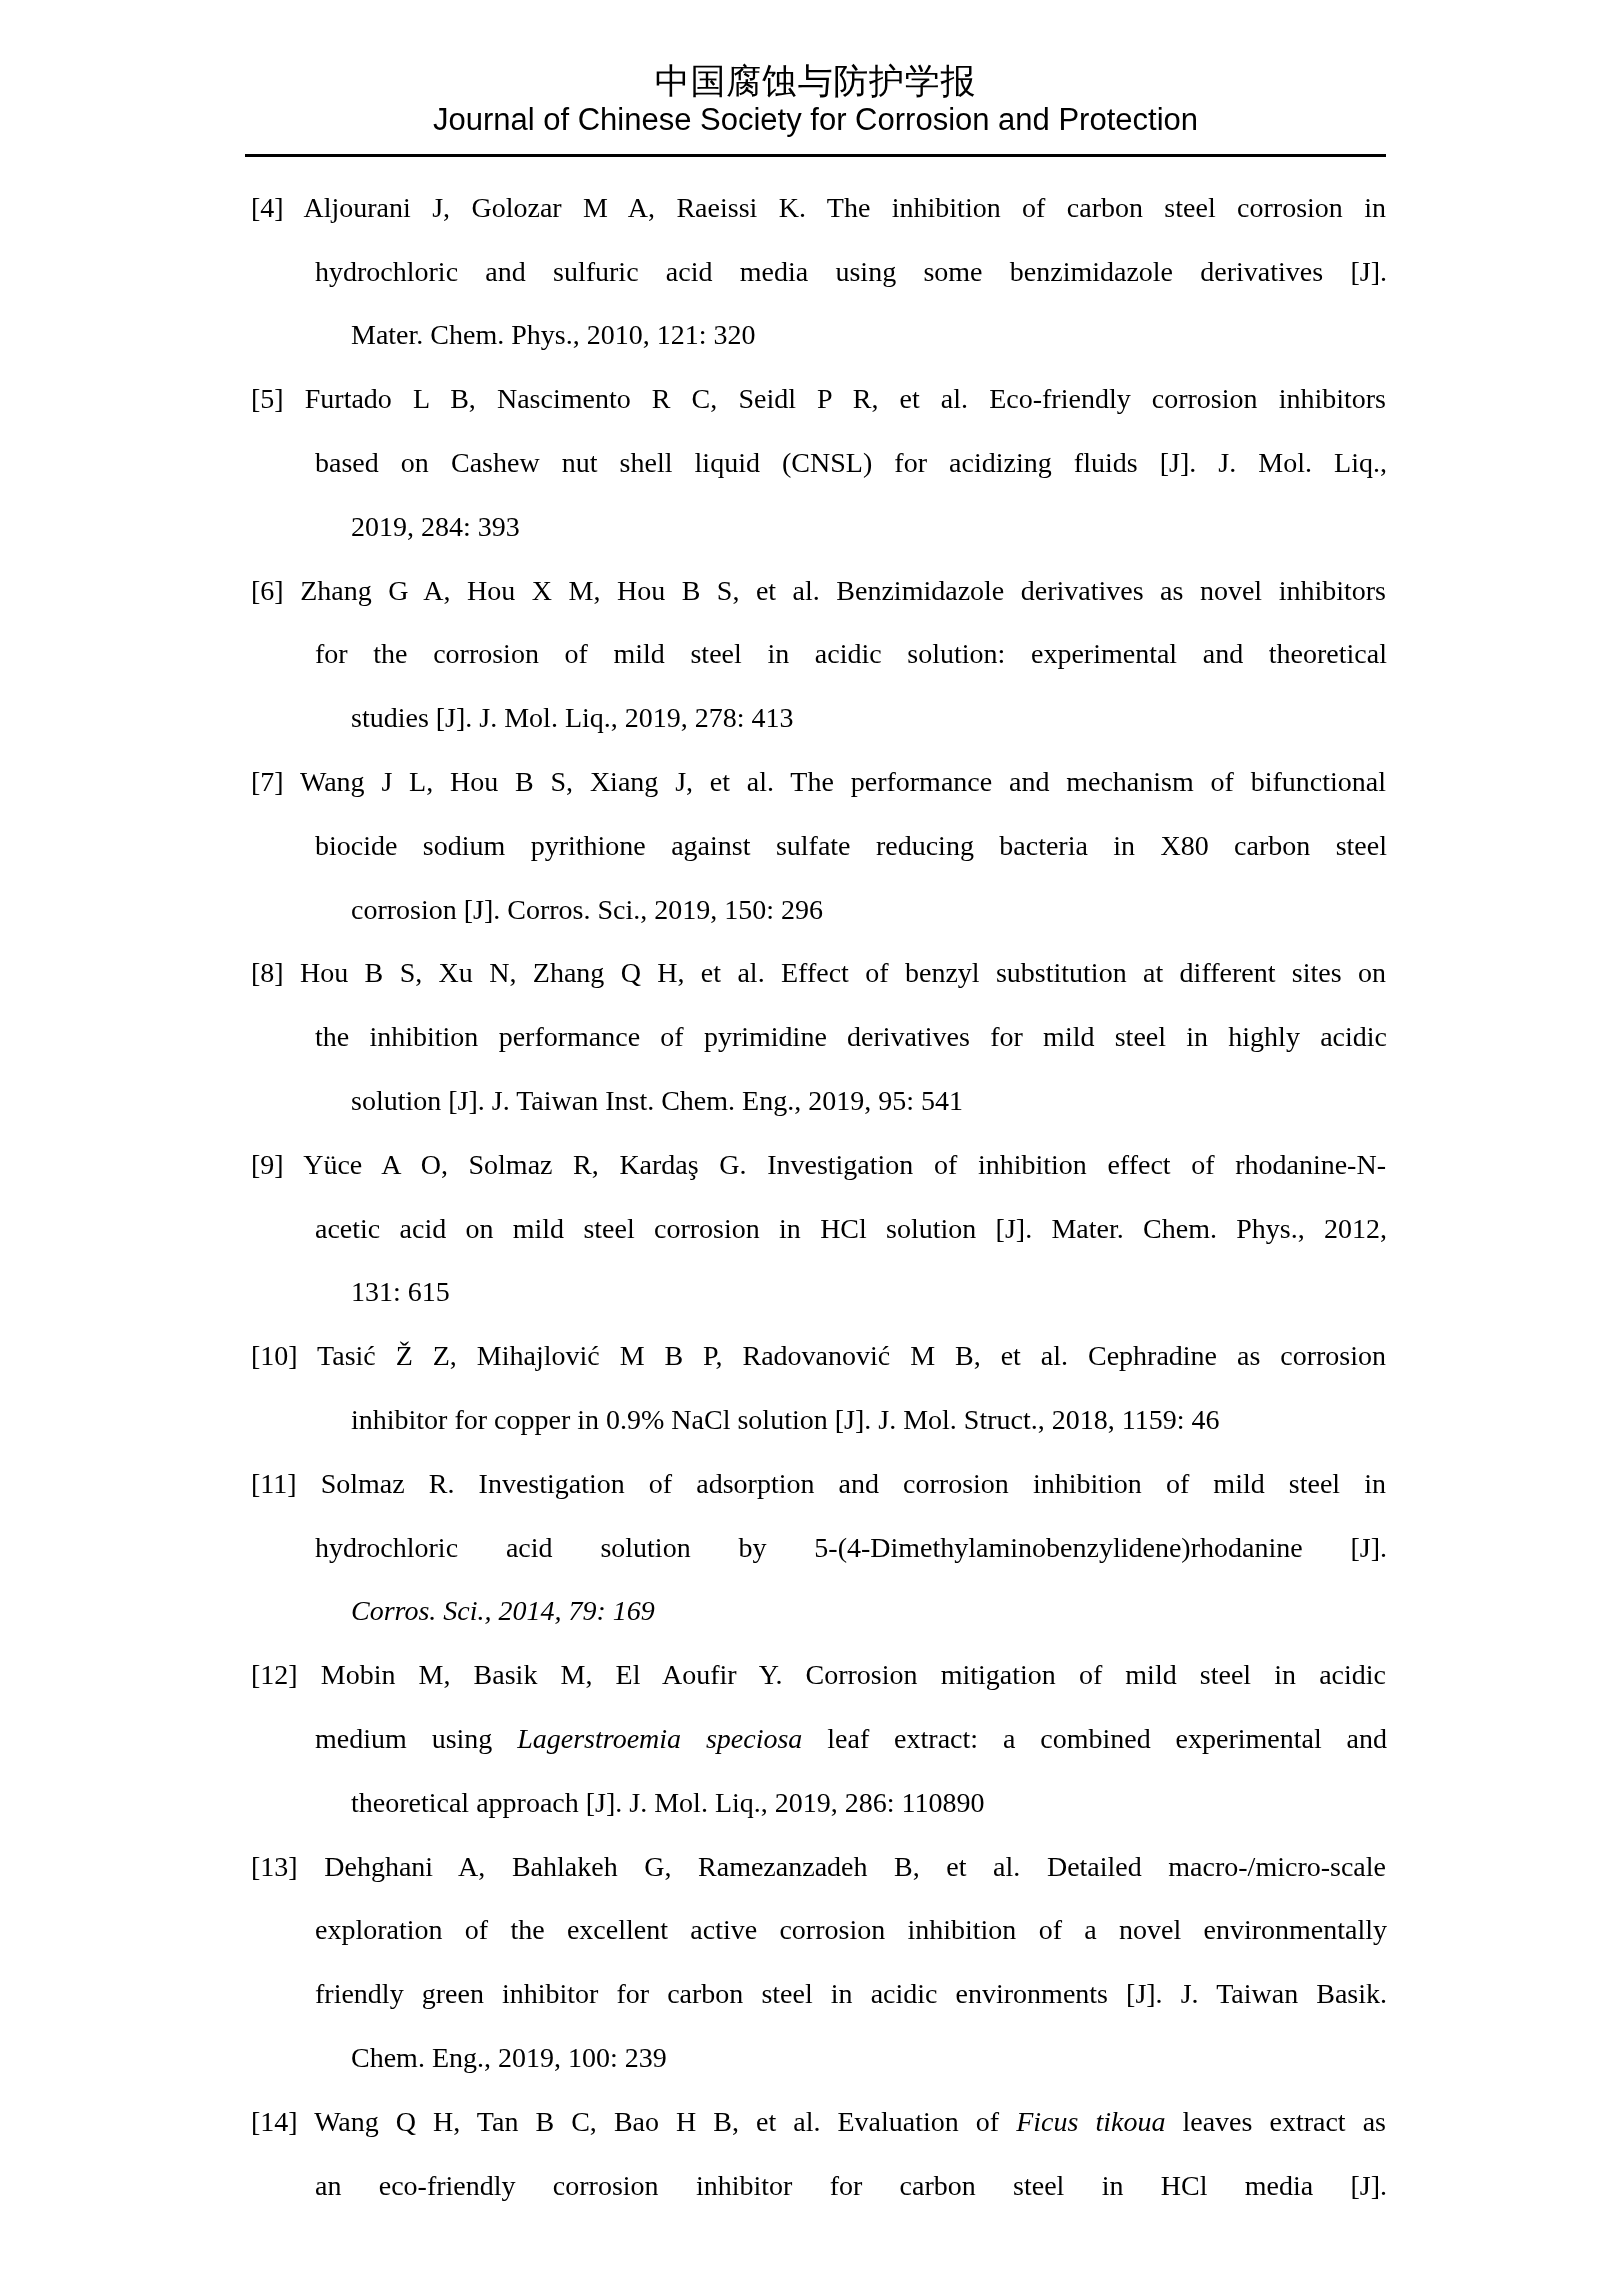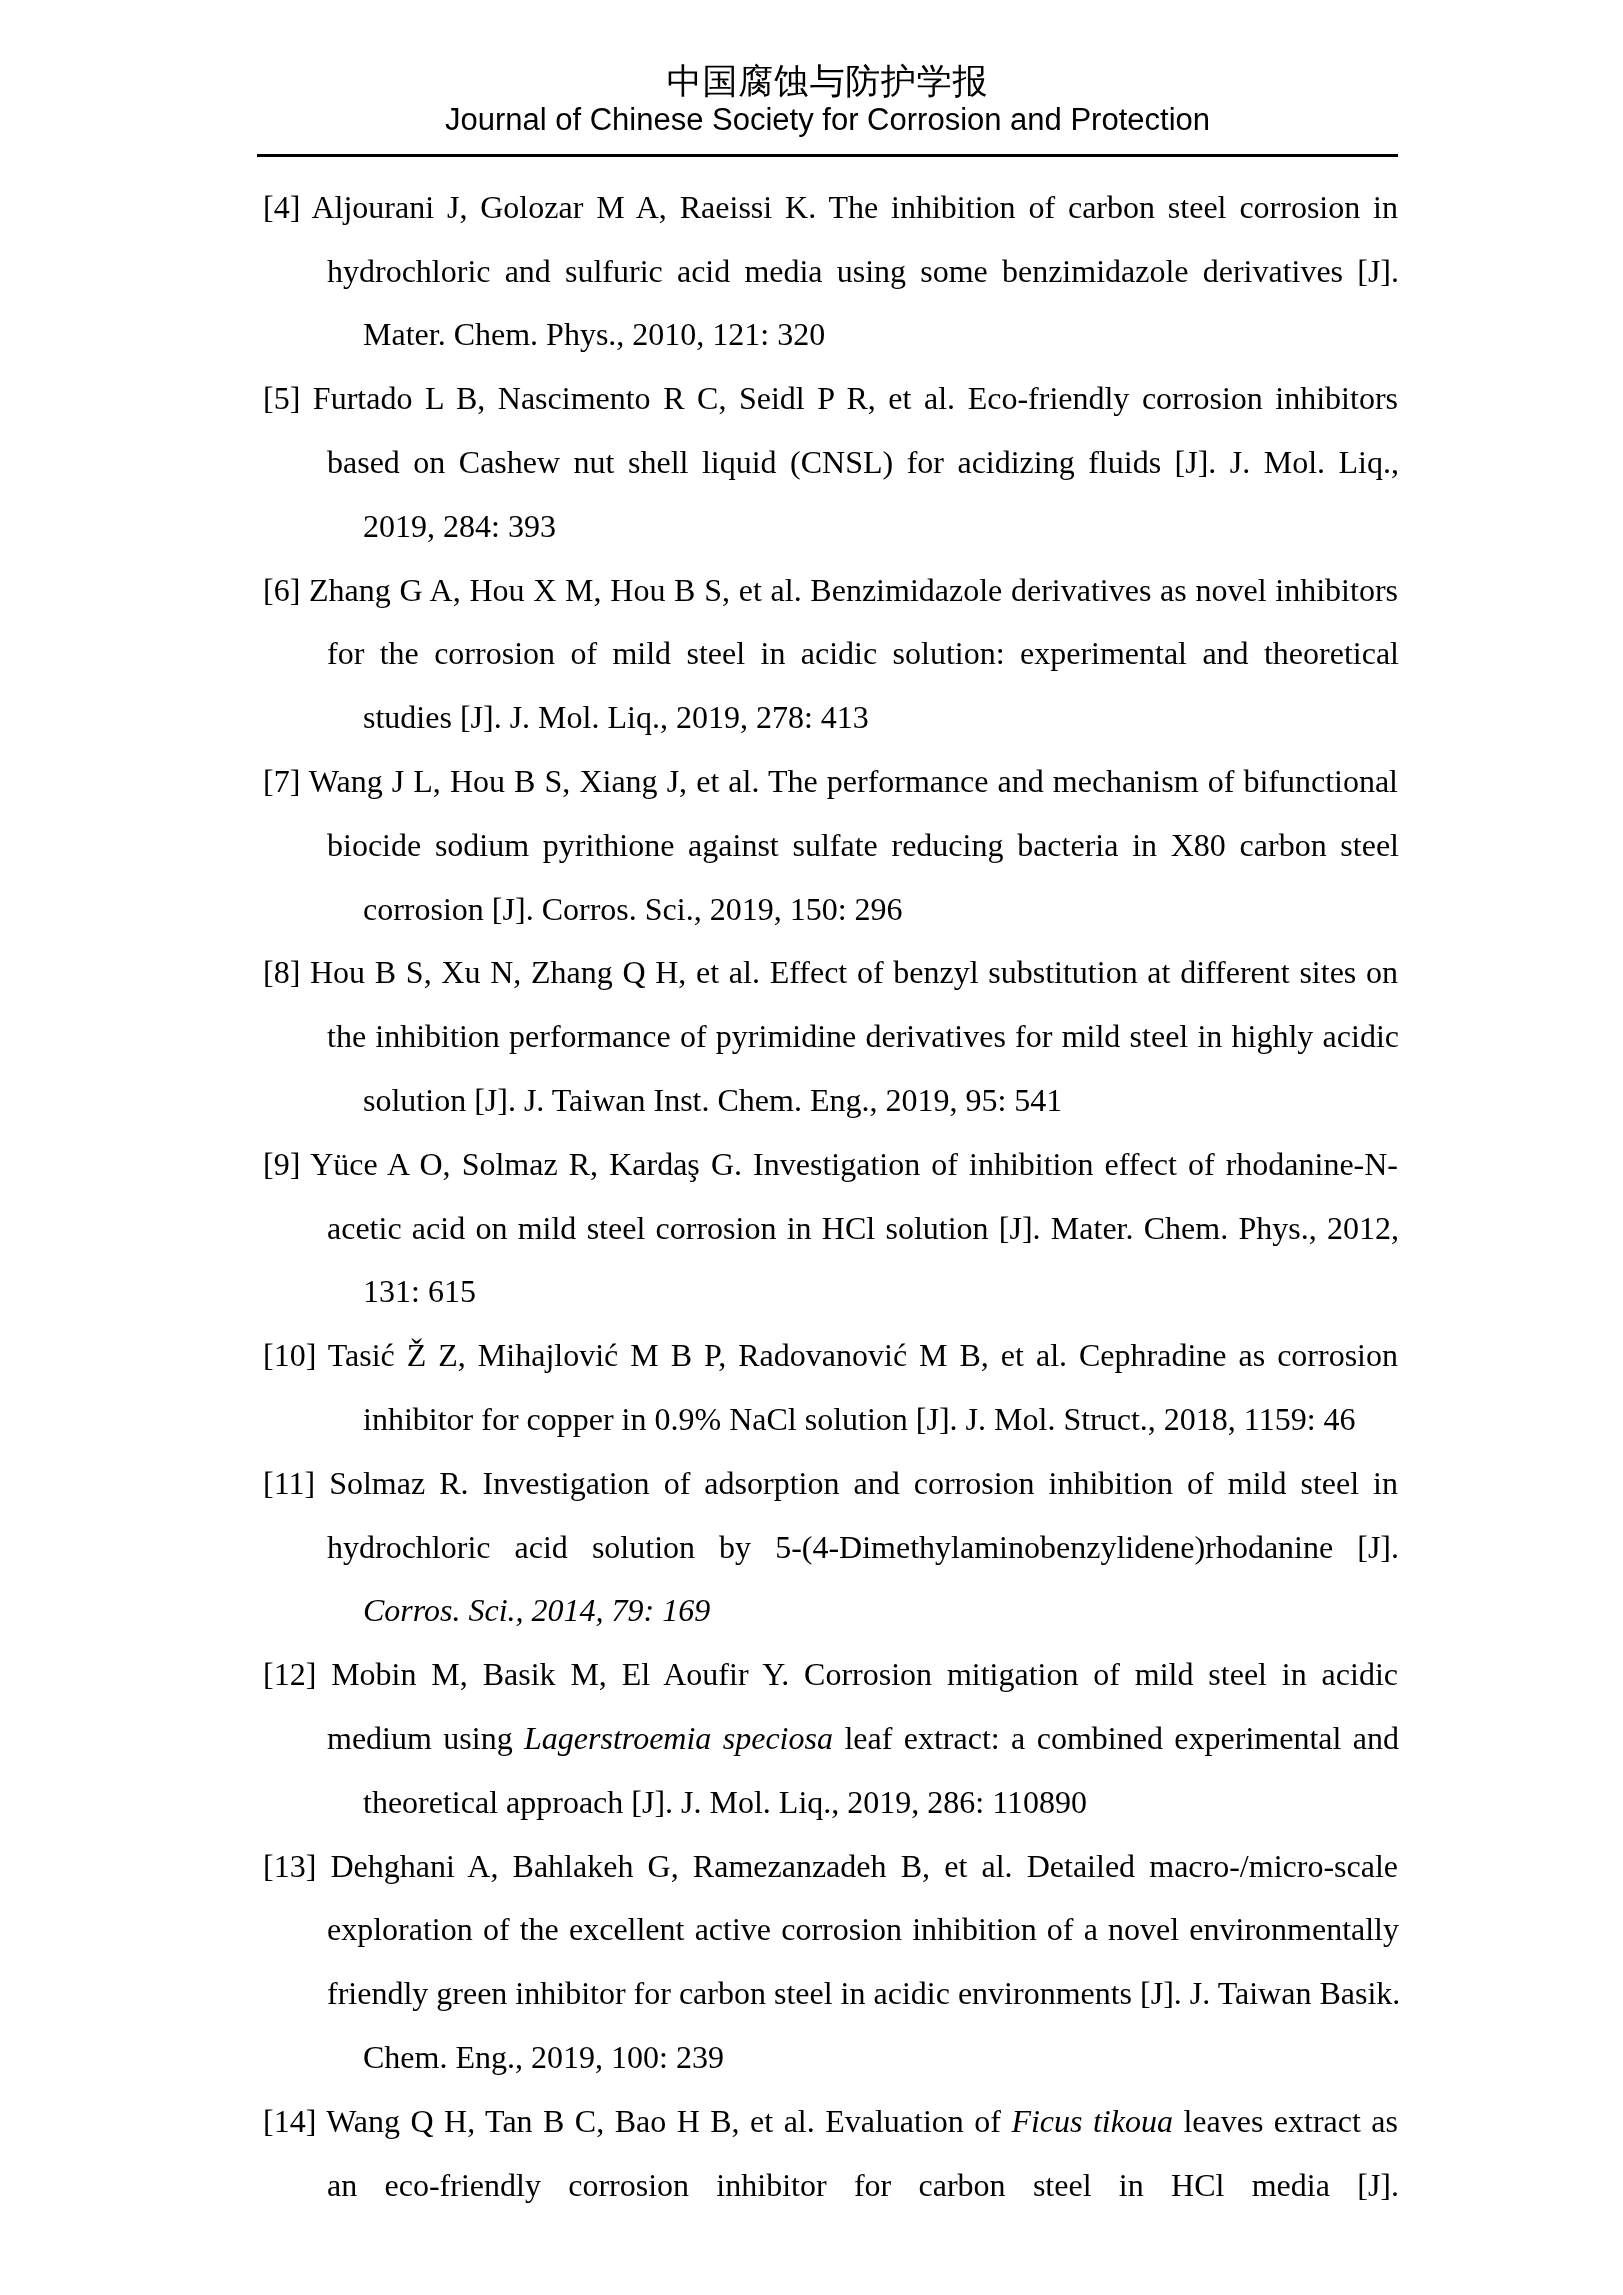--- a/index.html
+++ b/index.html
@@ -1,31 +1,31 @@
 <!DOCTYPE html>
 <html style="font-size:10.5px"><head>
 <meta charset="utf-8">
 <style>
   html, body { margin: 0; padding: 0; background: #ffffff; }
   body { width: 1623px; height: 2295px; position: relative; overflow: hidden; color: #000; }
-  .page { position: absolute; left: 16px; top: 0; width: 1455px; height: 2295px; background: #fff; }
+  .page { position: absolute; left: 4px; top: 0; width: 1455px; height: 2295px; background: #fff; }
   .hdr-title {
     position: absolute; left: 0; width: 1623px; top: 58px; text-align: center;
     font-family: "DejaVu Sans", sans-serif; font-size: 35px; line-height: 46px;
     letter-spacing: 0.7px; font-weight: normal;
   }
   .hdr-sub {
     position: absolute; left: 0; width: 1623px; top: 105px; text-align: center;
     font-family: "Liberation Sans", sans-serif; font-size: 31px; line-height: 30px;
   }
   .rule { position: absolute; left: 241px; width: 1141px; top: 154px; height: 2.6px; background: #000; }
   .refs { position: absolute; left: 0; top: 0; width: 1623px; height: 2295px; }
   .line {
     position: absolute; height: 39px; line-height: 39px; white-space: nowrap;
-    font-family: "Liberation Serif", serif; font-size: 32px;
+    font-family: "Liberation Serif", serif; font-size: 28px;
     text-align: justify; text-align-last: justify;
   }
   .line.first { left: 247px; width: 1135px; }
   .line.cont  { left: 311px; width: 1072px; }
   .line.last  { text-align-last: left; margin-left: 36px; }
   .line i { font-style: italic; }
 </style>
 </head>
 <body>
 

